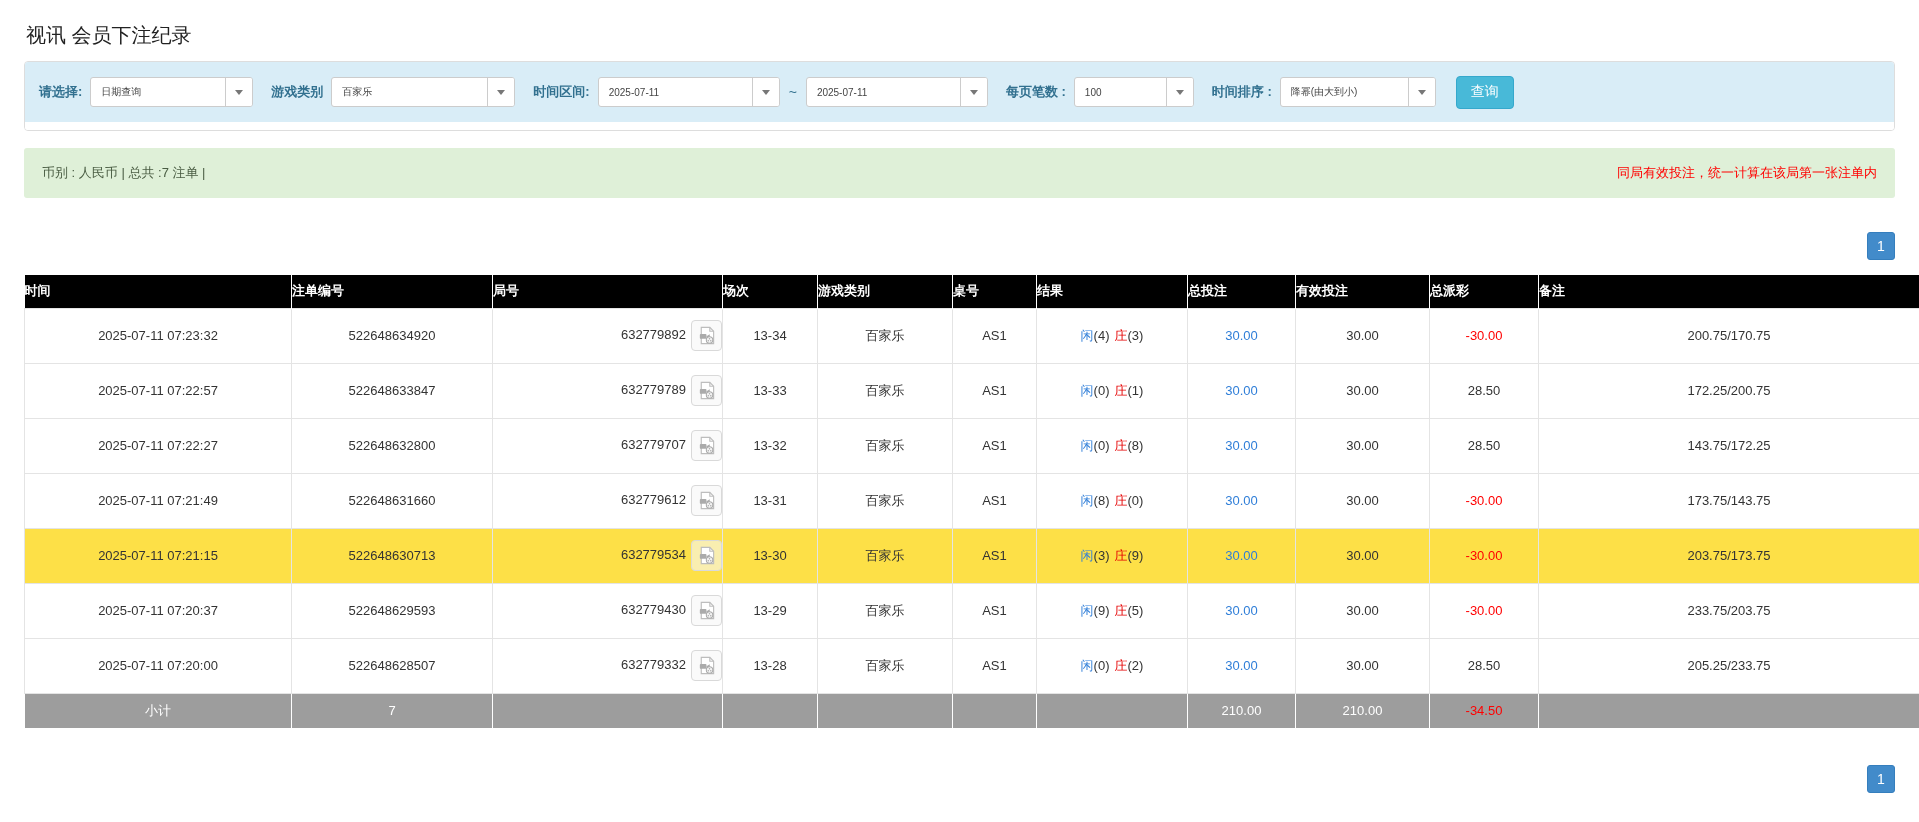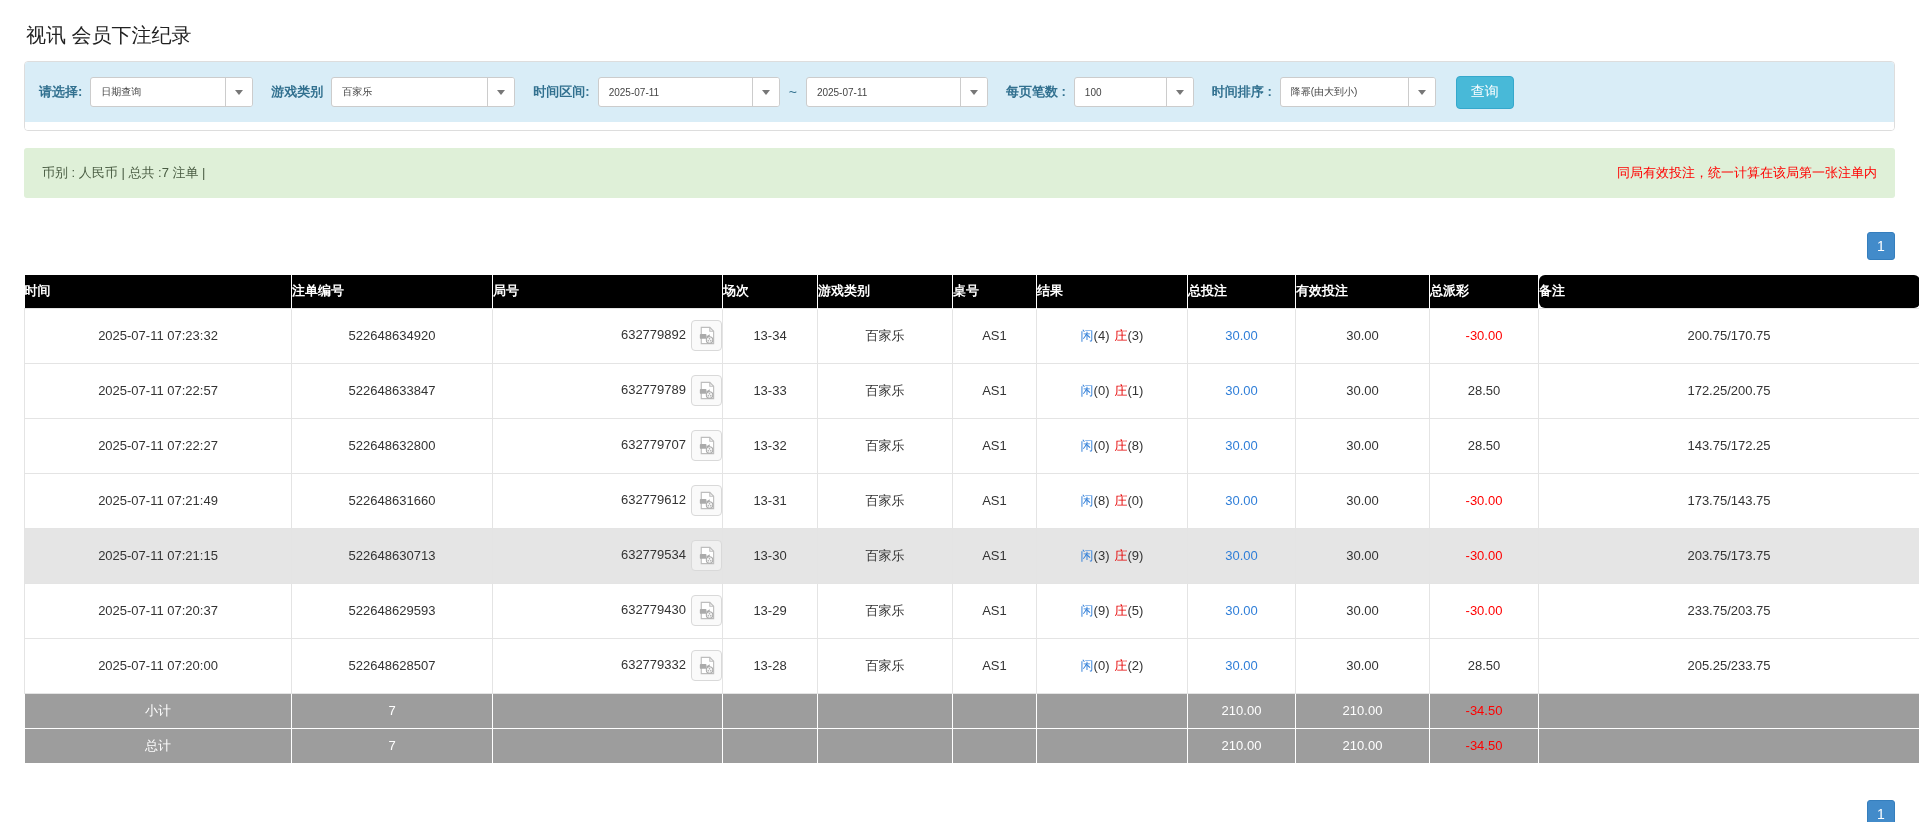--- a/index.html
+++ b/index.html
@@ -41,24 +41,24 @@
   .pager.top { margin-top:34px; }
   .pager.bottom { margin-top:36px; }
   .page-btn { min-width:28px; height:28px; background:#428bca; border:1px solid #357ebd;
     color:#fff; font-size:14px; border-radius:3px; display:flex; align-items:center;
     justify-content:center; cursor:pointer; }
 
   
   table { margin-top:15px; width:1895px; border-collapse:collapse; table-layout:fixed; }
   thead th { background:#000; color:#fff; font-size:13px; font-weight:bold; height:33px;
     border-right:1px solid #fff; text-align:left; }
-  thead th:last-child { border-right:none;border-radius:6px; }
+  thead th:last-child { border-right:none; }
   tbody td { height:55px; text-align:center; font-size:13px; color:#333;
     border:1px solid #e4e4e4; background:#fff; }
-  tr.hl td { background:#e5e5e5; }
+  tr.hl td { background:#fde047; }
   .round-cell { white-space:nowrap;text-align:right; }
   .video-btn { margin-left:5px; width:31px; height:31px; vertical-align:middle;
     background:rgba(247,247,247,.6); border:1px solid #d9d9d9; border-radius:4px;
     cursor:pointer; display:inline-flex; align-items:center; justify-content:center; }
   .xian { color:#2f7ed8; }
   .zhuang { color:#e60000; margin-left:5px; }
   .bet-link { color:#2f7ed8; text-decoration:none; cursor:pointer; }
   td.payout.neg, .summary-row td.payout.neg { color:#ff0000; }
   .summary-row td { background:#9d9d9d; color:#fff; height:35px; border:1px solid #fff;
     font-size:13px; }
@@ -372,33 +372,20 @@
         <td></td>
           <td></td>
         <td></td>
           <td></td>
         <td></td>
         <td>210.00</td>
         <td>210.00</td>
         <td class="payout neg">-34.50</td>
         <td></td>
       </tr>
-      <tr class="summary-row">
-        <td>总计</td>
-        <td>7</td>
-        <td></td>
-          <td></td>
-        <td></td>
-          <td></td>
-        <td></td>
-        <td>210.00</td>
-        <td>210.00</td>
-        <td class="payout neg">-34.50</td>
-        <td></td>
-      </tr>
     </tbody>
   </table>
 
   <div class="pager bottom">
     <div class="page-btn">1</div>
   </div>
 
 </div>
 
 </body></html>

